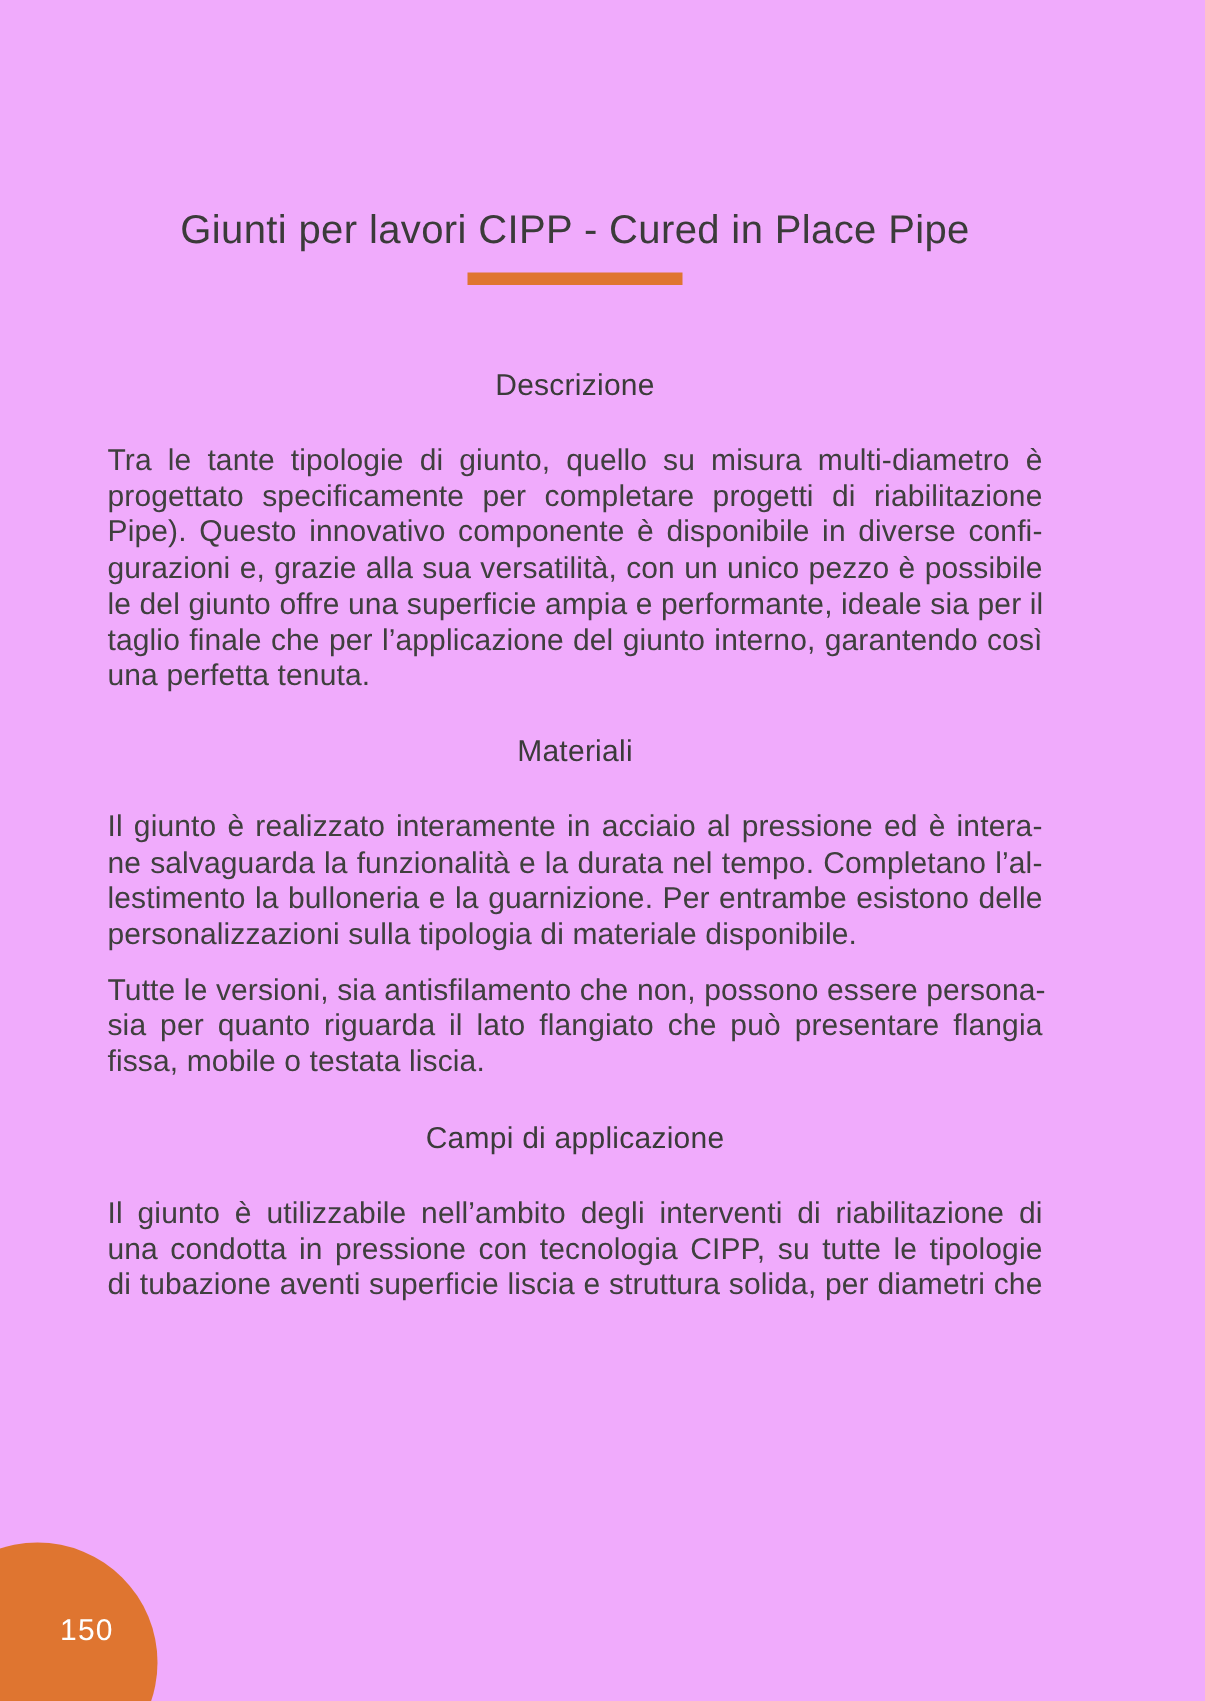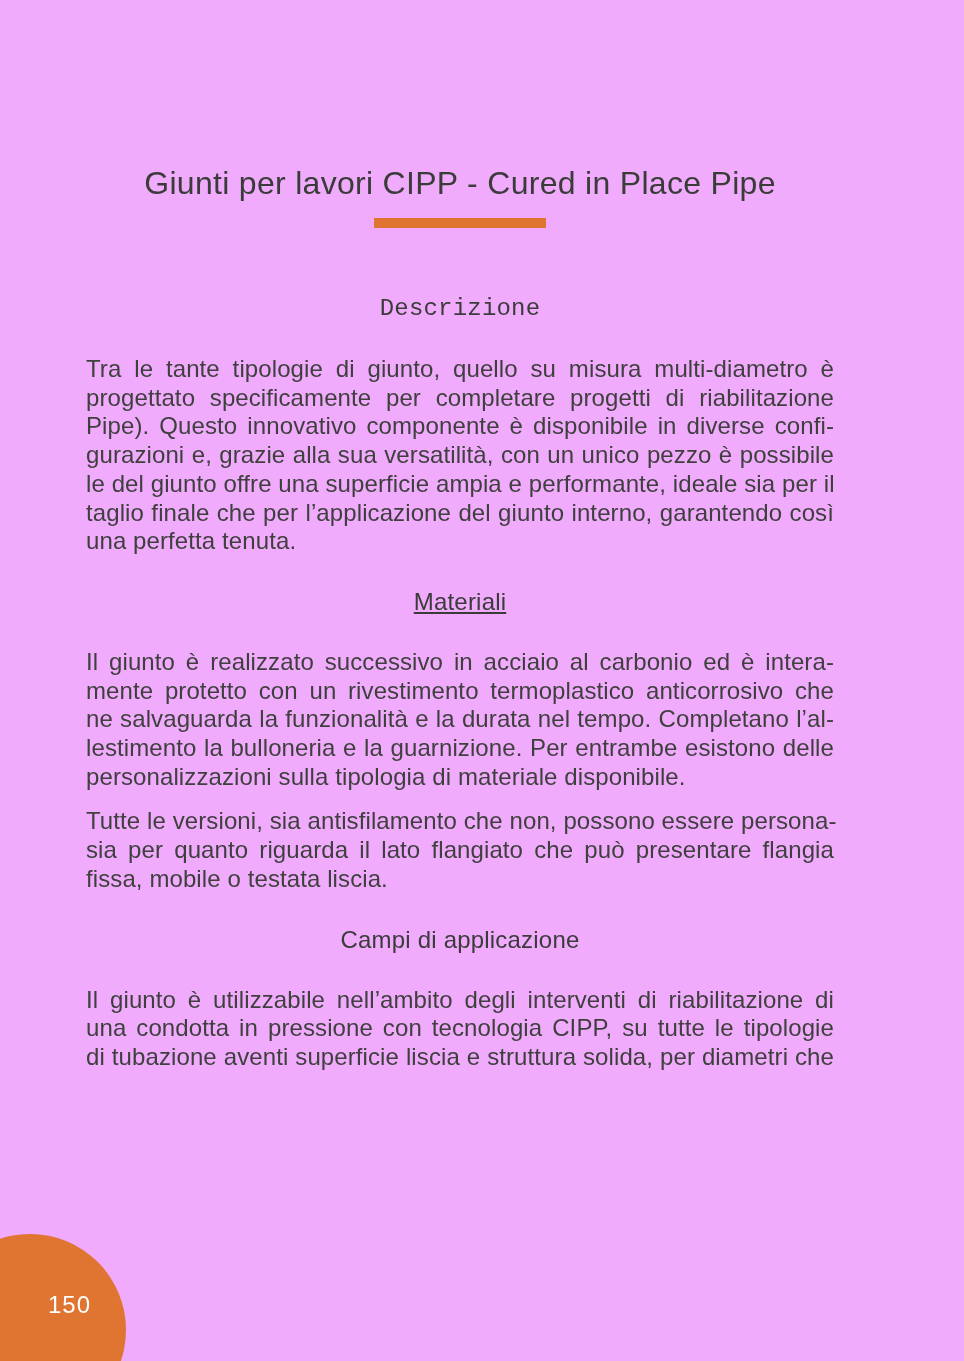--- a/index.html
+++ b/index.html
@@ -40,22 +40,22 @@
     margin: 14px auto 0 auto;
   }
   .section-heading {
     text-align: center;
     font-size: 24px;
     line-height: 30px;
     font-weight: 400;
     letter-spacing: 0.2px;
     color: var(--heading);
   }
-  .h-descrizione { margin-top: 66px; font-family: Liberation Mono, monospace; }
-  .h-materiali   { margin-top: 31px; text-decoration: underline; }
+  .h-descrizione { margin-top: 66px; }
+  .h-materiali   { margin-top: 31px; }
   .h-campi       { margin-top: 31px; }
   .para { margin-top: 31px; }
   .para.tight { margin-top: 16px; }
   .para .line {
     font-size: 24px;
     line-height: 28.7px;
     letter-spacing: 0.1px;
     text-align: justify;
     text-align-last: justify;
     text-justify: inter-word;
@@ -100,22 +100,21 @@
       <div class="line">progettato specificamente per completare progetti di riabilitazione</div>
       <div class="line">Pipe). Questo innovativo componente è disponibile in diverse confi-</div>
       <div class="line">gurazioni e, grazie alla sua versatilità, con un unico pezzo è possibile</div>
       <div class="line">le del giunto offre una superficie ampia e performante, ideale sia per il</div>
       <div class="line">taglio finale che per l’applicazione del giunto interno, garantendo così</div>
       <div class="line last">una perfetta tenuta.</div>
     </div>
 
     <h2 class="section-heading h-materiali">Materiali</h2>
     <div class="para">
-      <div class="line">Il giunto è realizzato successivo in acciaio al carbonio ed è intera-</div>
-      <div class="line">mente protetto con un rivestimento termoplastico anticorrosivo che</div>
+      <div class="line">Il giunto è realizzato interamente in acciaio al pressione ed è intera-</div>
       <div class="line">ne salvaguarda la funzionalità e la durata nel tempo. Completano l’al-</div>
       <div class="line">lestimento la bulloneria e la guarnizione. Per entrambe esistono delle</div>
       <div class="line last">personalizzazioni sulla tipologia di materiale disponibile.</div>
     </div>
     <div class="para tight">
       <div class="line">Tutte le versioni, sia antisfilamento che non, possono essere persona-</div>
       <div class="line">sia per quanto riguarda il lato flangiato che può presentare flangia</div>
       <div class="line last">fissa, mobile o testata liscia.</div>
     </div>
 

